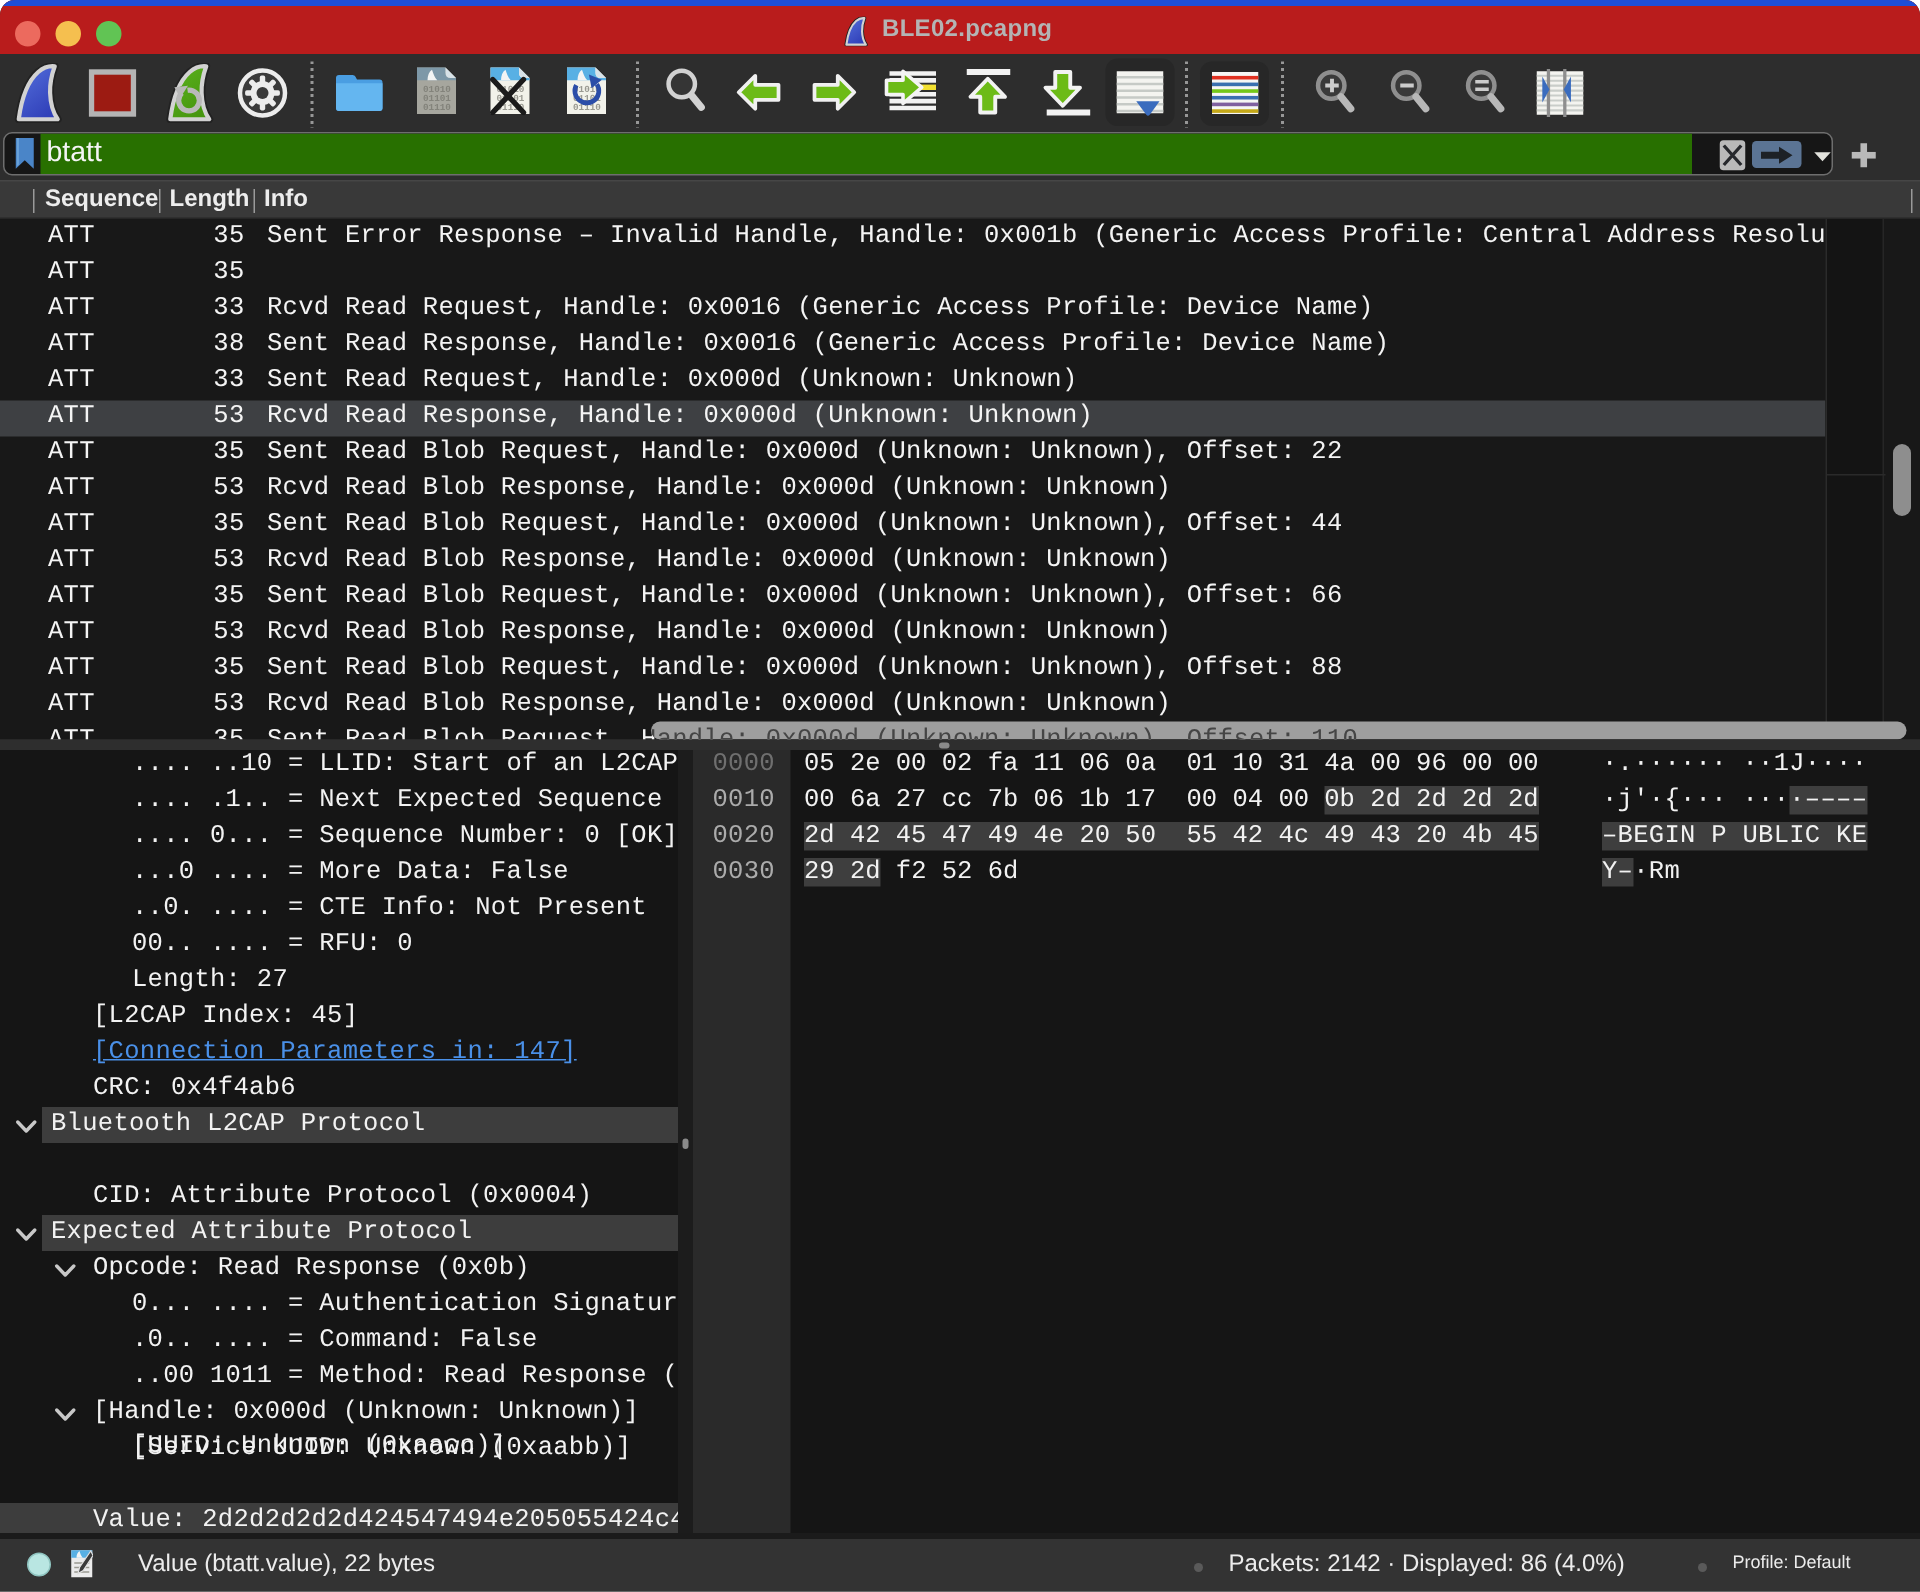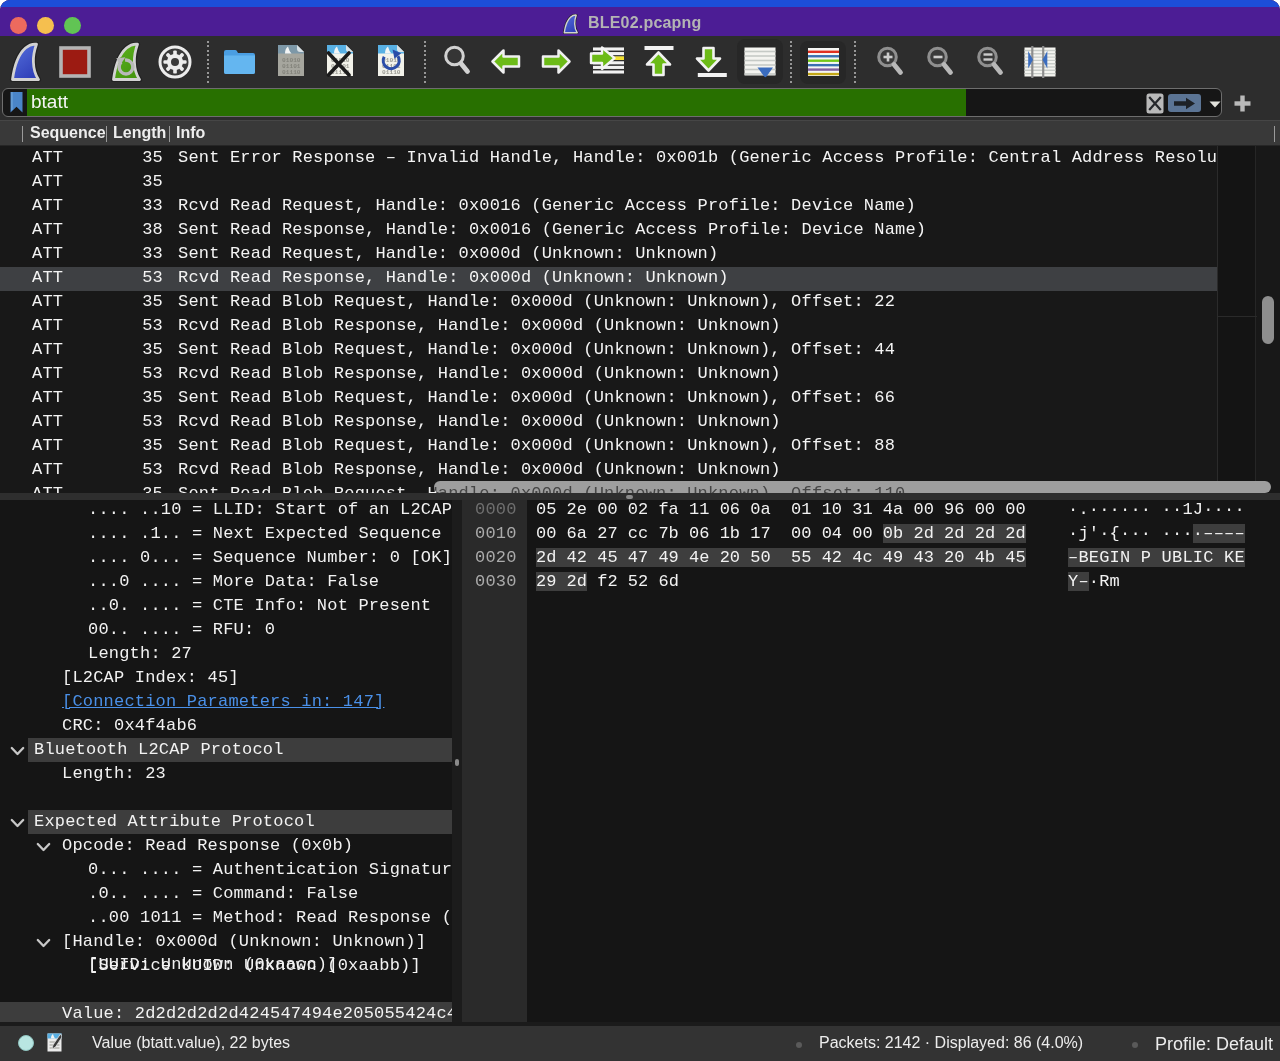--- a/index.html
+++ b/index.html
@@ -1,40 +1,40 @@
 <!DOCTYPE html>
 <html><head><meta charset="utf-8"><style>
 * { margin:0; padding:0; box-sizing:border-box; }
 html,body { width:1280px; height:1061px; background:#ffffff; overflow:hidden; }
 body { font-family:"Liberation Sans", sans-serif; }
 #win { position:absolute; left:0; top:0; width:1280px; height:1061px; background:#2d2d2d;
        border-radius:10px 10px 0 0; overflow:hidden; }
 
 
-#titlebar { position:absolute; left:0; top:0; width:1280px; height:36px; background:#4c1d95;
-            border-top:7px solid #1d4ed8; }
+#titlebar { position:absolute; left:0; top:0; width:1280px; height:36px; background:#b91c1c;
+            border-top:4px solid #1d4ed8; }
 .tl { position:absolute; top:10px; width:17px; height:17px; border-radius:50%; }
 .tl.r { left:10px;  background:#ec6a5e; }
 .tl.y { left:37px; background:#f5bf4f; }
 .tl.g { left:64px; background:#61c454; }
 .title { position:absolute; left:588px; top:7px; font-size:16px; font-weight:bold; color:#b4b4b4; letter-spacing:0.2px; }
 
 
 #toolbar { position:absolute; left:0; top:36px; width:1280px; height:52px; background:#2d2d2d; }
 .vsep { position:absolute; top:5px; height:44px; width:2px;
         background-image:repeating-linear-gradient(to bottom,#979797 0 2px,transparent 2px 4.4px); }
 .pressed { position:absolute; background:#272727; border-radius:8px; }
 
 
 .ffield svg { display:block; }
 #filterbar { position:absolute; left:0; top:88px; width:1280px; height:32px; background:#2d2d2d; }
 .ffield { position:absolute; left:2px; top:0px; width:1220px; height:29px; background:#161616;
           border:1.5px solid #6e6e6e; border-radius:6px; overflow:hidden; }
 .fbk { position:absolute; left:0; top:0; width:24px; height:27px; }
-.fgreen { position:absolute; left:24px; top:0; width:939px; height:27px; background:#287000; }
+.fgreen { position:absolute; left:24px; top:0; width:1101px; height:27px; background:#287000; }
 .ftext { position:absolute; left:4px; top:2px; font-size:19px; color:#f5f5f5; }
 .fxbtn { position:absolute; left:1143px; top:4px; }
 .fabtn { position:absolute; left:1165px; top:5px; width:33px; height:18px; background:#5b7494; border-radius:3px; }
 .fcaret { position:absolute; left:1206px; top:11.5px; }
 
 
 #plheader { position:absolute; left:0; top:120px; width:1280px; height:26px; background:#393939;
             border-top:1px solid #464646; border-bottom:1px solid #262626; }
 #plheader .ht { position:absolute; top:3px; font-size:16px; font-weight:bold; color:#ededed; }
 #plheader .hsep { position:absolute; top:5px; width:1px; height:16px; background:#9a9a9a; }
@@ -82,21 +82,21 @@
 .hh { background:#3e3e3e; }
 
 
 #statusbar { position:absolute; left:0; top:1022px; width:1280px; height:39px; background:#333333;
              border-top:4px solid #1b1b1b; }
 .sdot { position:absolute; top:16px; width:6px; height:6px; border-radius:50%; background:#5a5a5a; }
 #expert { position:absolute; left:18px; top:9px; width:16px; height:16px; border-radius:50%;
           background:#b9e6e2; border:1px solid #8fc4c0; }
 #stext1 { position:absolute; left:92px; top:7.5px; font-size:16px; color:#ececec; }
 #stext2 { position:absolute; left:819px; top:7.5px; font-size:16px; color:#ececec; }
-#stext3 { position:absolute; left:1155px; top:7.5px; font-size:18px; color:#ececec; }
+#stext3 { position:absolute; left:1155px; top:7.5px; font-size:12px; color:#ececec; }
 </style></head><body>
 <div id="win">
   <div id="titlebar">
 <div class="tl r"></div>
       <div class="tl y"></div>
       <div class="tl g"></div>
 <svg style="position:absolute;left:562px;top:7px" width="17" height="20" viewBox="0 0 34 40">
         <defs>
           <linearGradient id="bg_blue" x1="0" y1="0" x2="0.6" y2="1">
             <stop offset="0" stop-color="#5570dc"></stop>
@@ -401,22 +401,22 @@
 <div class="drow" style="top:214px">
           <span class="dtx" style="left:62px">CRC: 0x4f4ab6</span>
         </div>
 <div class="drow" style="top:238px">
           <div class="dhl" style="left:28px"></div>
           <svg class="chev" style="left:10px" width="15" height="10" viewBox="0 0 15 10">
             <polyline points="1.8,2 7.5,8 13.2,2" fill="none" stroke="#c8c8c8" stroke-width="2.3" stroke-linecap="round" stroke-linejoin="round"></polyline>
           </svg>
           <span class="dtx" style="left:34px">Bluetooth L2CAP Protocol</span>
         </div>
-<div class="drow" style="top:262px">
-          <span class="dtx" style="left:62px">Length: 23</span>
+<div class="drow" style="top:286px">
+          <span class="dtx" style="left:62px">CID: Attribute Protocol (0x0004)</span>
         </div>
 <div class="drow" style="top:310px">
           <div class="dhl" style="left:28px"></div>
           <svg class="chev" style="left:10px" width="15" height="10" viewBox="0 0 15 10">
             <polyline points="1.8,2 7.5,8 13.2,2" fill="none" stroke="#c8c8c8" stroke-width="2.3" stroke-linecap="round" stroke-linejoin="round"></polyline>
           </svg>
           <span class="dtx" style="left:34px">Expected Attribute Protocol</span>
         </div>
 <div class="drow" style="top:334px">
           <svg class="chev" style="left:36px" width="15" height="10" viewBox="0 0 15 10">

